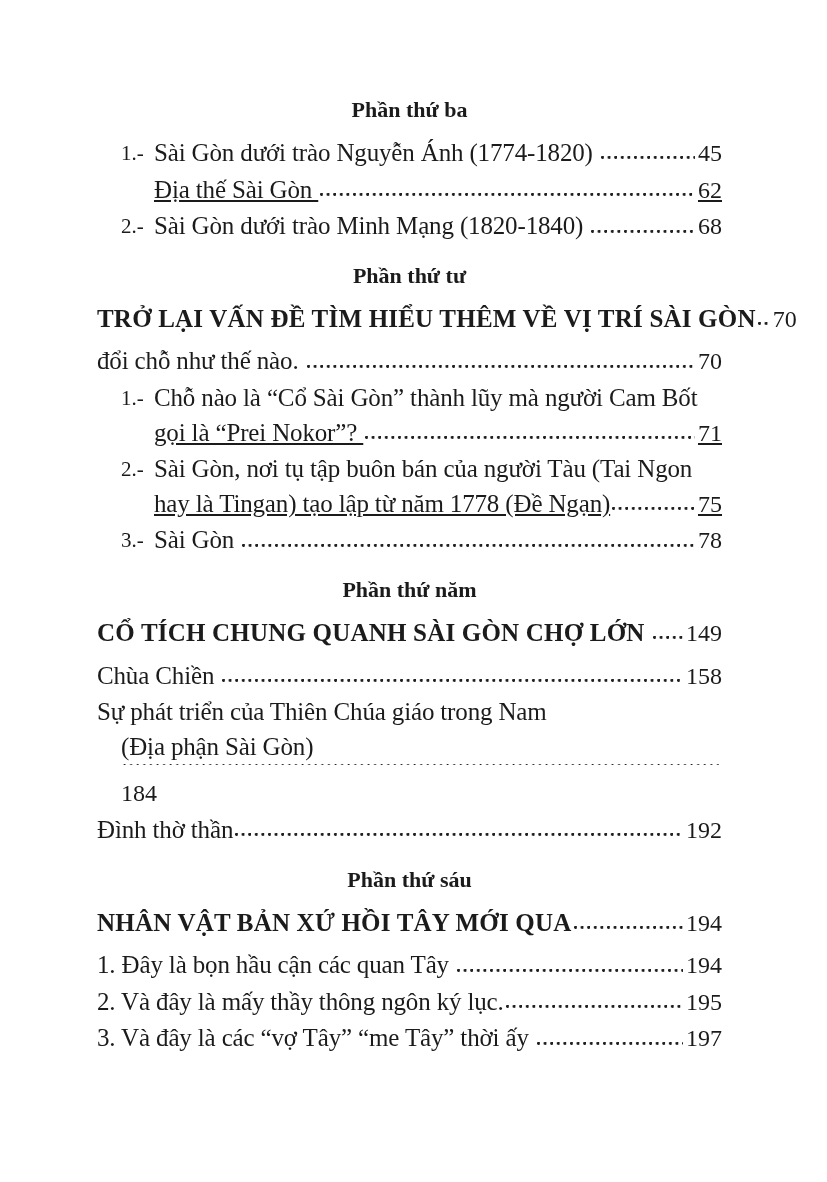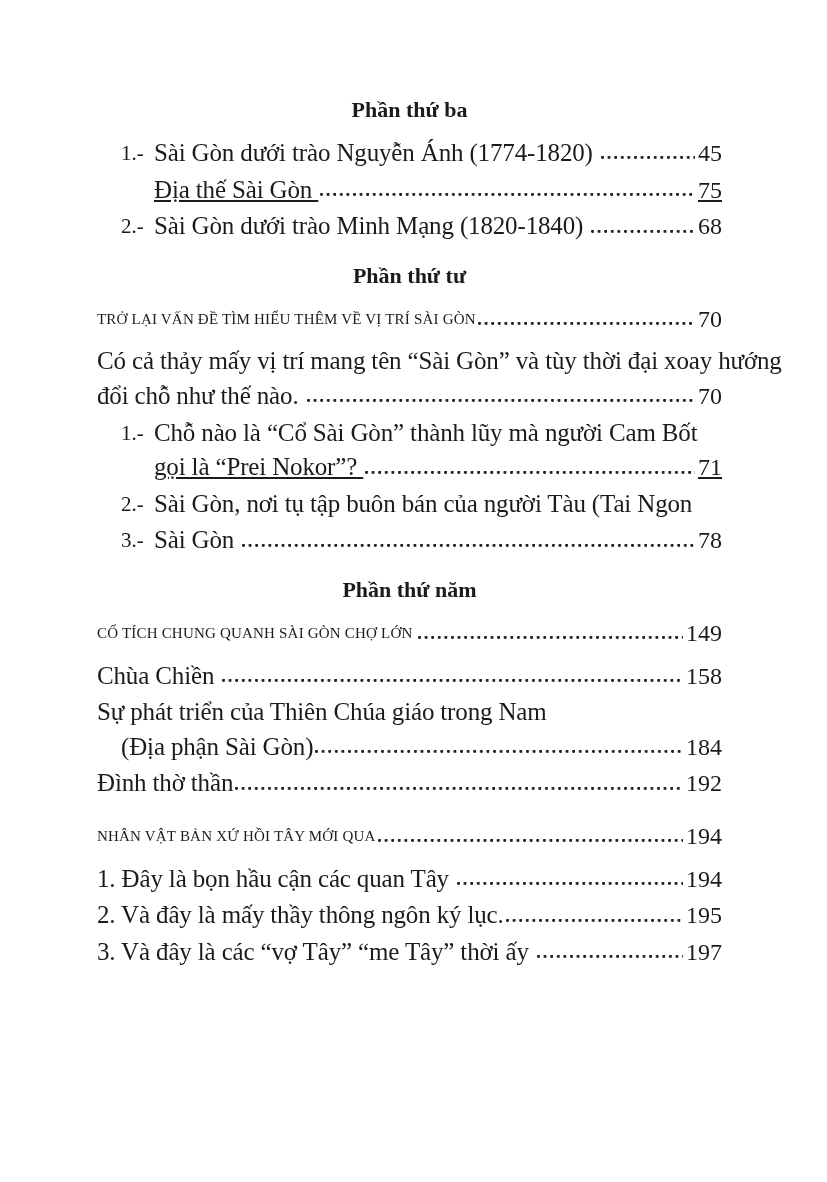--- a/index.html
+++ b/index.html
@@ -22,34 +22,34 @@
     font-weight: bold;
     font-size: 22px;
     line-height: 27px;
     margin-bottom: 13px;
   }
   .entry { margin-bottom: 2px; }
   .entry.caps { margin-bottom: 8px; }
   .line { display: flex; line-height: 34.6px; }
   .line.ind-num  { padding-left: 24px; }
   .line.ind-hang { padding-left: 57px; text-decoration: underline; }
-  .line.ind-small{ padding-left: 24px; }
+  .line.ind-small{ padding-left: 24px; flex-direction: column; }
   .num {
     flex: 0 0 33px;
     font-size: 21px;
     white-space: pre;
   }
   .txt {
     font-size: 25px;
     white-space: pre;
     letter-spacing: -0.15px;
   }
   .entry.caps .txt {
-    font-weight: normal;
-    font-size: 15px;
+    font-weight: bold;
+    font-size: 25px;
     letter-spacing: 0.2px;
   }
   .leader {
     flex: 1 1 12px;
     min-width: 12px;
     margin: 0 3px 0 2px;
     background-image: radial-gradient(circle at 1.5px 1.5px, #1f1f1f 1.3px, transparent 1.75px);
     background-size: 6.6px 3.2px;
     background-repeat: repeat-x;
     background-position: 0 calc(100% - 11px);
@@ -72,21 +72,21 @@
             <span class="num">1.- </span>
             <span class="txt">Sài Gòn dưới trào Nguyễn Ánh (1774-1820) </span>
             <span class="leader"></span>
             <span class="page-num">45</span>
           </div>
         </div>
         <div class="entry sub">
           <div class="line ind-hang">
             <span class="txt">Địa thế Sài Gòn </span>
             <span class="leader"></span>
-            <span class="page-num">75</span>
+            <span class="page-num">62</span>
           </div>
         </div>
         <div class="entry numbered">
           <div class="line ind-num">
             <span class="num">2.- </span>
             <span class="txt">Sài Gòn dưới trào Minh Mạng (1820-1840) </span>
             <span class="leader"></span>
             <span class="page-num">68</span>
           </div>
         </div>
@@ -95,23 +95,20 @@
         <div class="section-heading">Phần thứ tư</div>
         <div class="entry caps">
           <div class="line">
             <span class="txt">TRỞ LẠI VẤN ĐỀ TÌM HIỂU THÊM VỀ VỊ TRÍ SÀI GÒN</span>
             <span class="leader"></span>
             <span class="page-num">70</span>
           </div>
         </div>
         <div class="entry flush">
           <div class="line">
-            <span class="txt">Có cả thảy mấy vị trí mang tên “Sài Gòn” và tùy thời đại xoay hướng</span>
-          </div>
-          <div class="line">
             <span class="txt">đổi chỗ như thế nào. </span>
             <span class="leader"></span>
             <span class="page-num">70</span>
           </div>
         </div>
         <div class="entry numbered">
           <div class="line ind-num">
             <span class="num">1.- </span>
             <span class="txt">Chỗ nào là “Cổ Sài Gòn” thành lũy mà người Cam Bốt</span>
           </div>
@@ -119,20 +116,25 @@
             <span class="txt">gọi là “Prei Nokor”? </span>
             <span class="leader"></span>
             <span class="page-num">71</span>
           </div>
         </div>
         <div class="entry numbered">
           <div class="line ind-num">
             <span class="num">2.- </span>
             <span class="txt">Sài Gòn, nơi tụ tập buôn bán của người Tàu (Tai Ngon</span>
           </div>
+          <div class="line ind-hang">
+            <span class="txt">hay là Tingan) tạo lập từ năm 1778 (Đề Ngạn)</span>
+            <span class="leader"></span>
+            <span class="page-num">75</span>
+          </div>
         </div>
         <div class="entry numbered">
           <div class="line ind-num">
             <span class="num">3.- </span>
             <span class="txt">Sài Gòn </span>
             <span class="leader"></span>
             <span class="page-num">78</span>
           </div>
         </div>
       </div>
@@ -164,20 +166,21 @@
         </div>
         <div class="entry flush">
           <div class="line">
             <span class="txt">Đình thờ thần</span>
             <span class="leader"></span>
             <span class="page-num">192</span>
           </div>
         </div>
       </div>
       <div class="section">
+        <div class="section-heading">Phần thứ sáu</div>
         <div class="entry caps">
           <div class="line">
             <span class="txt">NHÂN VẬT BẢN XỨ HỒI TÂY MỚI QUA</span>
             <span class="leader"></span>
             <span class="page-num">194</span>
           </div>
         </div>
         <div class="entry flush">
           <div class="line">
             <span class="txt">1. Đây là bọn hầu cận các quan Tây </span>

